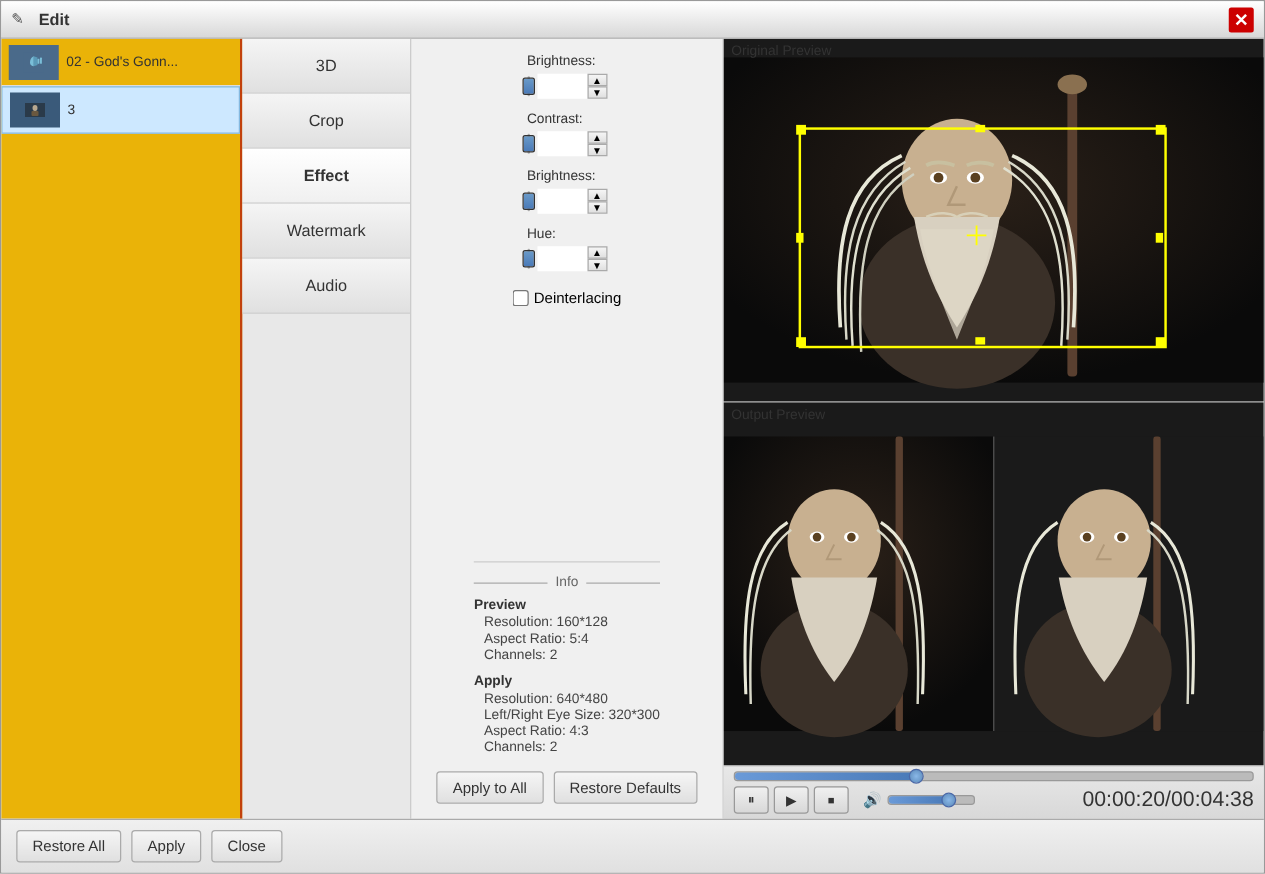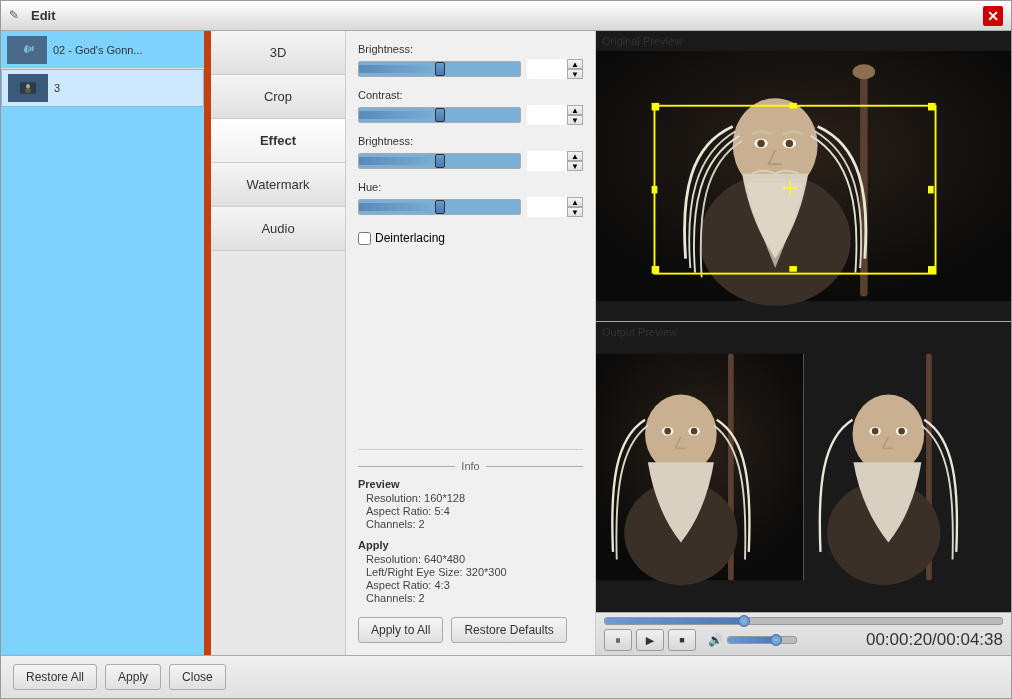--- a/index.html
+++ b/index.html
@@ -56,23 +56,23 @@
       font-weight: bold;
       border-radius: 2px;
     }
     .main-content {
       display: flex;
       flex: 1;
       overflow: hidden;
     }
     
     .sidebar {
-      width: 210px;
-      background: #7dd3fc;
-      border-right: 7px solid #c2410c;
+      width: 193px;
+      background: #eab308;
+      border-right: 2px solid #c2410c;
       display: flex;
       flex-direction: column;
       flex-shrink: 0;
     }
     .file-list {
       flex: 1;
       overflow-y: auto;
     }
     .file-item {
       display: flex;
@@ -132,20 +132,21 @@
     }
     
     .effect-panel {
       width: 250px;
       padding: 12px;
       border-right: 1px solid #ccc;
       display: flex;
       flex-direction: column;
       flex-shrink: 0;
       overflow-y: auto;
+      align-items: center;
     }
     .slider-group {
       margin-bottom: 10px;
     }
     .slider-label {
       font-size: 11px;
       color: #333;
       margin-bottom: 4px;
     }
     .slider-row {

